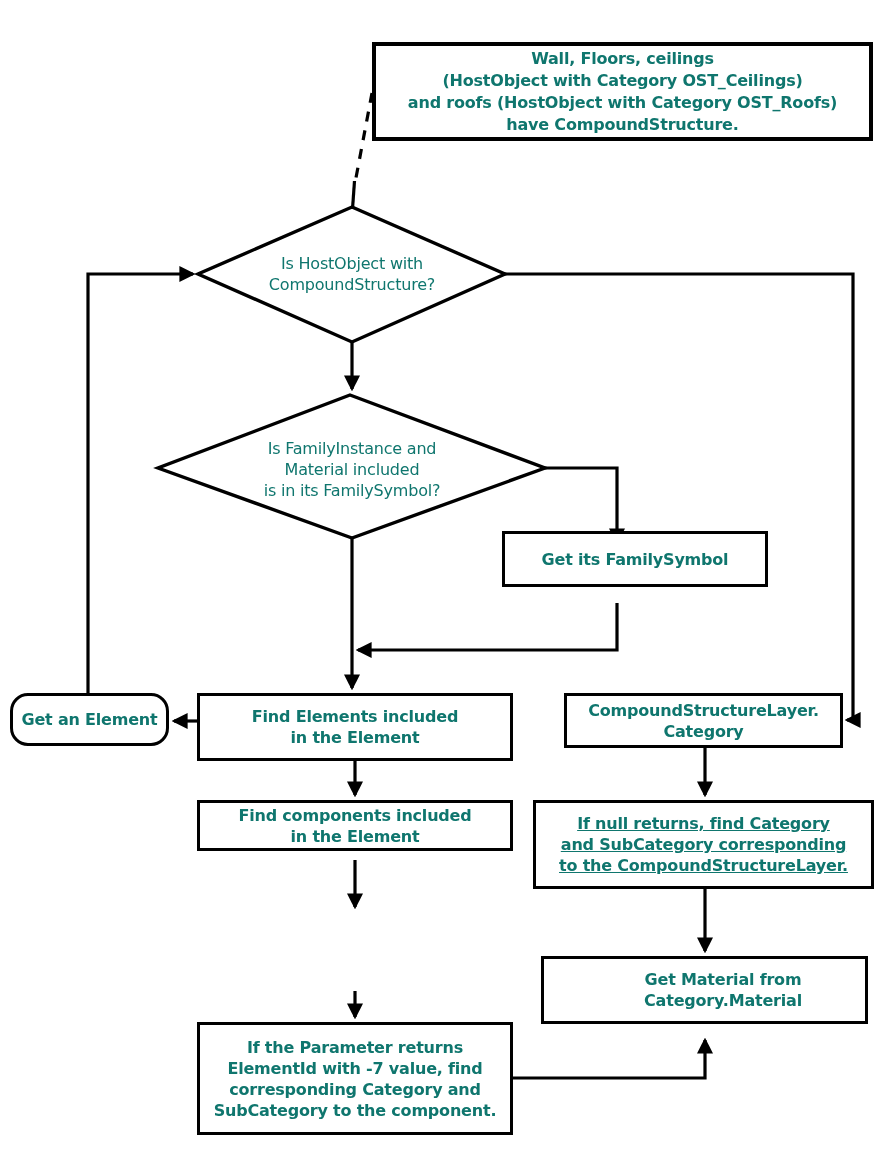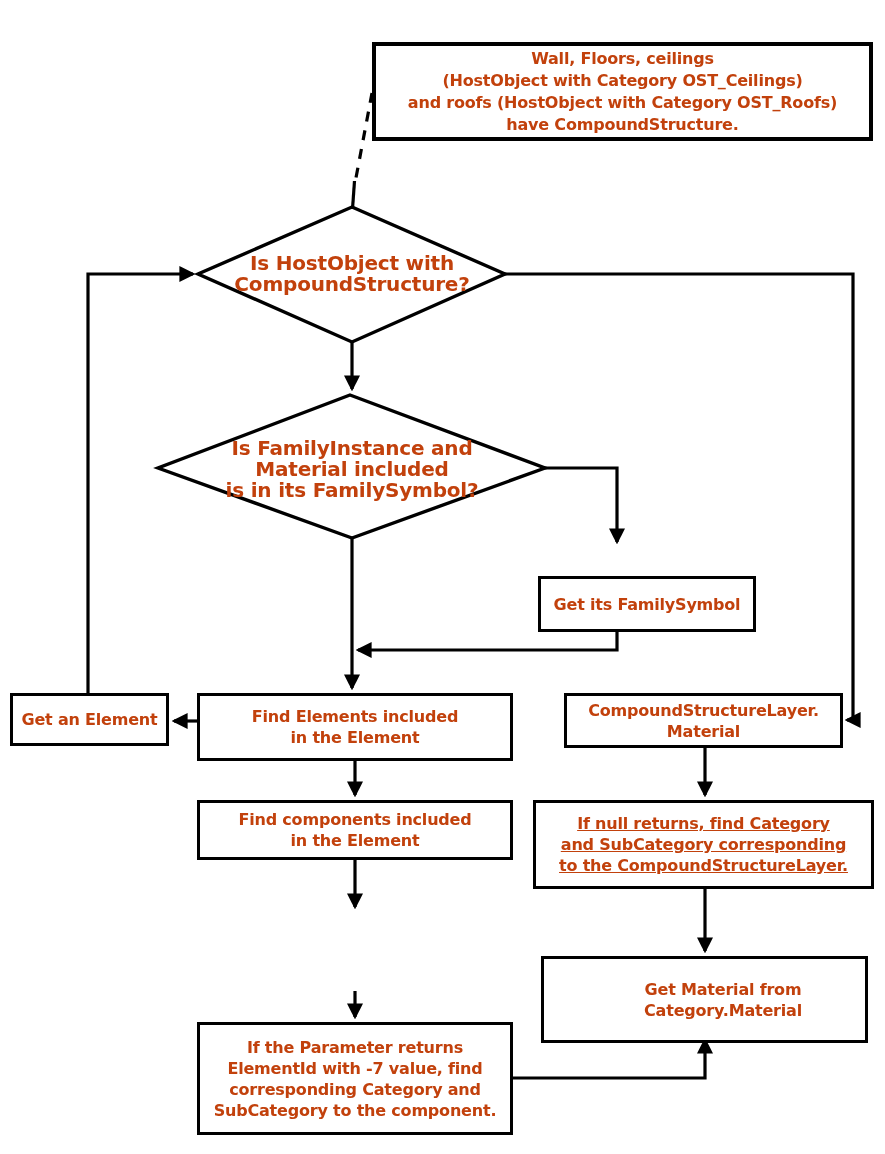--- a/index.html
+++ b/index.html
@@ -1,41 +1,41 @@
 <!DOCTYPE html>
 <html><head>
 <meta charset="utf-8">
 <style>
   html,body{margin:0;padding:0;background:#ffffff;}
   #canvas{
     position:relative;
     width:885px;height:1154px;
     background:#ffffff;
     font-family:"DejaVu Sans","Liberation Sans",sans-serif;
-    color:#c2410c;
+    color:#0f766e;
   }
   #flow-svg{position:absolute;left:0;top:0;width:885px;height:1154px;}
   .node{
     position:absolute;
     box-sizing:border-box;
     background:#ffffff;
     border:3px solid #000;
     display:flex;align-items:center;justify-content:center;
     text-align:center;
     font-weight:bold;
     font-size:16px;line-height:21px;
     letter-spacing:-0.2px;
     white-space:pre-line;
   }
   .label{
     position:absolute;
     display:flex;align-items:center;justify-content:center;
     text-align:center;
-    font-weight:bold;
-    font-size:20px;line-height:21px;
+    font-weight:normal;
+    font-size:16px;line-height:21px;
     letter-spacing:-0.2px;
     white-space:pre-line;
   }
   .note{border-width:4px;line-height:22px;}
   .conn{stroke:#000;stroke-width:3.2;fill:none;}
   .dashed{stroke-dasharray:10 9;}
   .diamond{fill:#ffffff;stroke:#000;stroke-width:3.4;stroke-linejoin:miter;}
 </style>
 </head>
 <body>
@@ -83,39 +83,39 @@
 (HostObject with Category OST_Ceilings)
 and roofs (HostObject with Category OST_Roofs)
 have CompoundStructure.</div>
 
   <div class="label" style="left:202px;top:246px;width:300px;height:56px;">Is HostObject with
 CompoundStructure?</div>
   <div class="label" style="left:202px;top:436px;width:300px;height:66px;">Is FamilyInstance and
 Material included
 is in its FamilySymbol?</div>
 
-  <div class="node" style="left:502px;top:576px;width:218px;height:56px;margin-left:36px;">Get its FamilySymbol</div>
+  <div class="node" style="left:502px;top:531px;width:266px;height:56px;">Get its FamilySymbol</div>
 
-  <div class="node" style="left:10px;top:693px;width:159px;height:53px;">Get an Element</div>
+  <div class="node" style="left:10px;top:693px;width:159px;height:53px;border-radius:18px;">Get an Element</div>
 
   <div class="node" style="left:197px;top:693px;width:316px;height:68px;">Find Elements included
 in the Element</div>
 
   <div class="node" style="left:564px;top:693px;width:279px;height:55px;">CompoundStructureLayer.
-Material</div>
+Category</div>
 
-  <div class="node" style="left:197px;top:800px;width:316px;height:60px;">Find components included
+  <div class="node" style="left:197px;top:800px;width:316px;height:51px;">Find components included
 in the Element</div>
 
   <div class="node" style="left:533px;top:800px;width:341px;height:89px;text-decoration:underline;">If null returns, find Category
 and SubCategory corresponding
 to the CompoundStructureLayer.</div>
 
 
-  <div class="node" style="left:541px;top:956px;width:327px;height:87px;padding-left:37px;">Get Material from
+  <div class="node" style="left:541px;top:956px;width:327px;height:68px;padding-left:37px;">Get Material from
 Category.Material</div>
 
   <div class="node" style="left:197px;top:1022px;width:316px;height:113px;">If the Parameter returns
 ElementId with -7 value, find
 corresponding Category and
 SubCategory to the component.</div>
 
 </div>
 
 </body></html>

